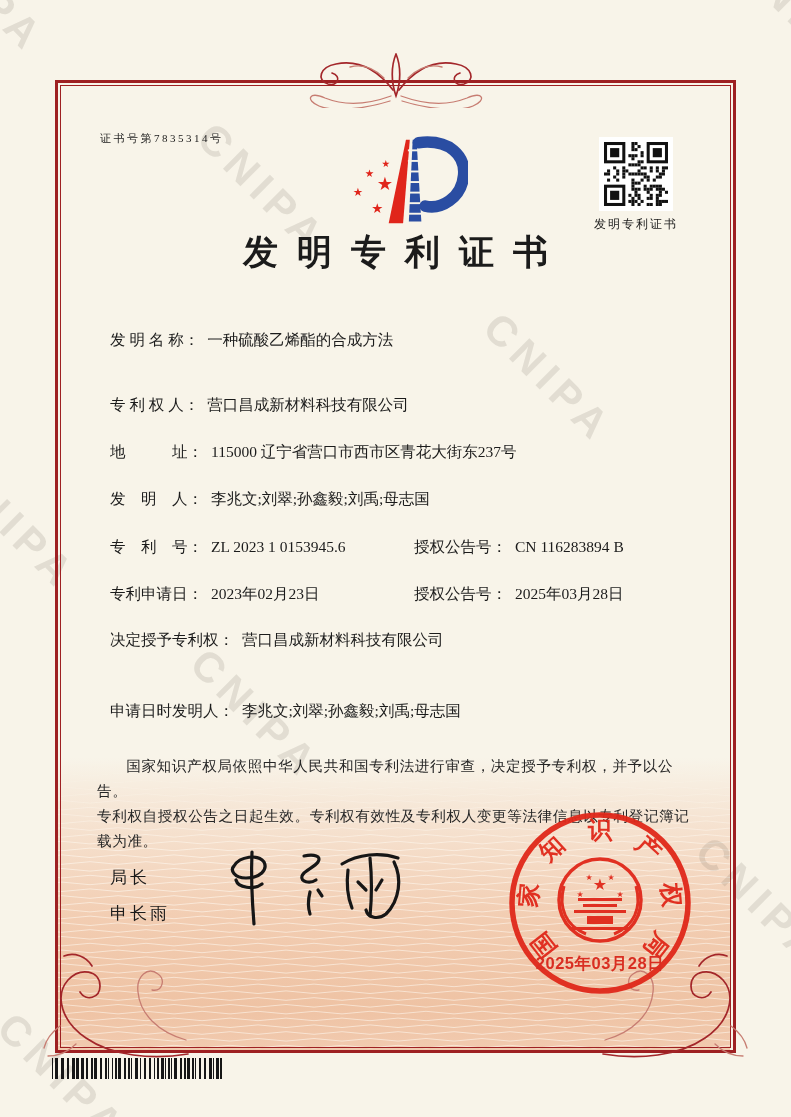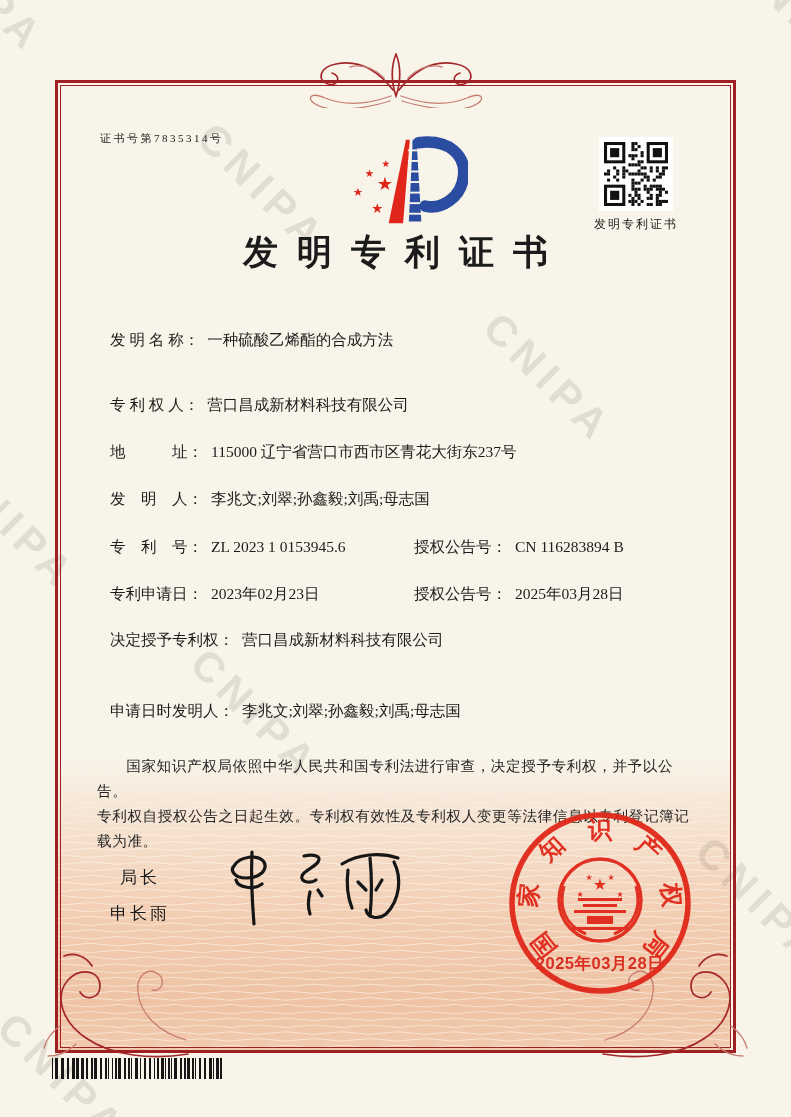--- a/index.html
+++ b/index.html
@@ -37,21 +37,21 @@
   .fields{position:absolute;left:110px;top:0;width:600px;z-index:2;font-size:15.5px;}
   .frow{position:absolute;left:0;white-space:nowrap;}
   .flabel{white-space:pre;margin-right:8px;}
   .fpair{position:absolute;left:304px;top:0;white-space:nowrap;}
   
   .statement{position:absolute;left:97px;top:754px;width:600px;font-size:14.6px;
              line-height:25px;color:#262626;letter-spacing:.6px;z-index:2;}
   .statement .l1{text-indent:2em;}
   
   .signer{position:absolute;left:110px;top:866px;z-index:2;
-          font-family:Liberation Sans, sans-serif;font-size:17px;letter-spacing:3px;text-align:center;}
+          font-family:Liberation Sans, sans-serif;font-size:17px;letter-spacing:3px;}
   .signer div{margin-bottom:13px;}
   .signature{position:absolute;left:218px;top:846px;width:210px;height:85px;z-index:2;}
   .signature path{fill:none;stroke:#161616;stroke-width:3.2;stroke-linecap:round;stroke-linejoin:round;}
   .seal{position:absolute;left:503px;top:808px;width:194px;height:192px;z-index:3;opacity:.95;}
   .footer{position:absolute;left:0;top:1004px;width:791px;text-align:center;font-size:12.5px;
           letter-spacing:1px;z-index:2;}
   .barcode{position:absolute;left:52px;top:1058px;height:21px;display:flex;z-index:2;}
   .barcode div{height:100%;}
   .bb{background:#161616;} .bs{background:transparent;}
 </style>

